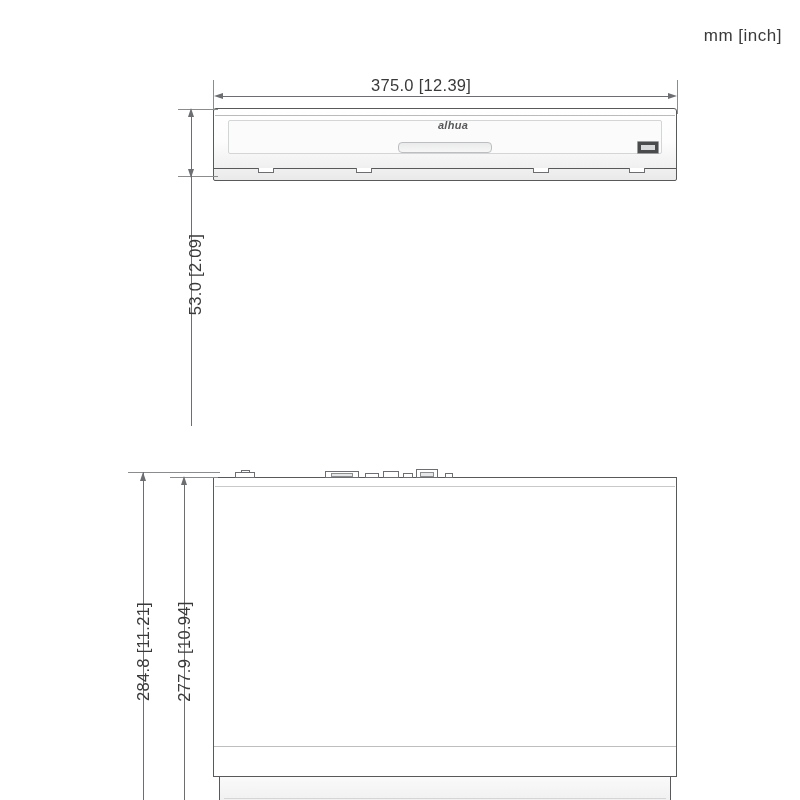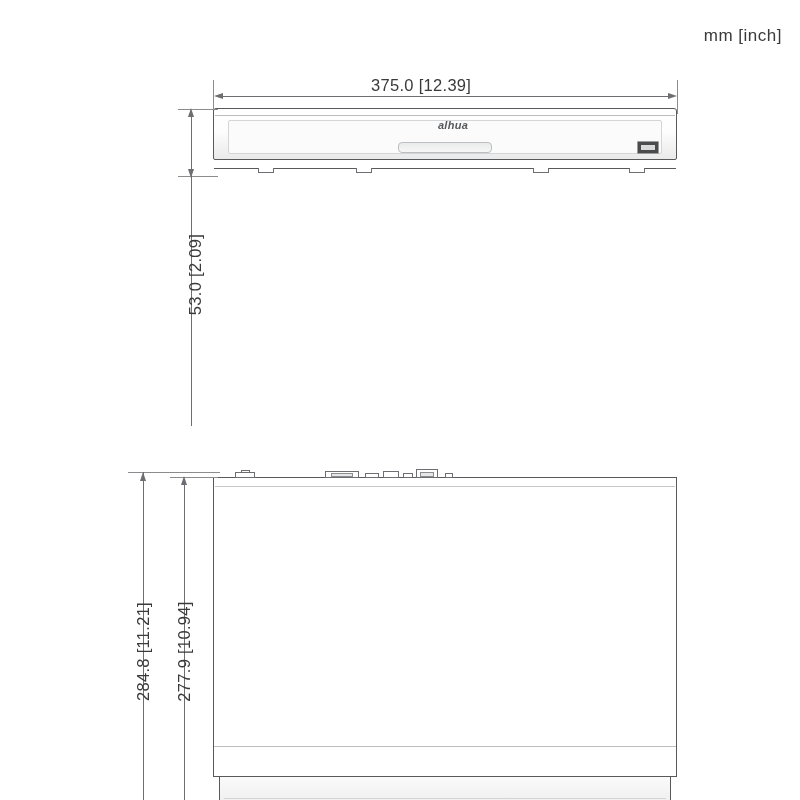--- a/index.html
+++ b/index.html
@@ -87,21 +87,21 @@
     position: absolute;
     left: 213px;
     top: 88px;
     width: 464px;
     height: 68px;
   }
   .fv-body {
     position: absolute;
     left: 0; top: 0;
     width: 100%;
-    height: 52px;
+    height: 73px;
     box-sizing: border-box;
     border: 1px solid #58595b;
     border-radius: 3px 3px 2px 2px;
     background: linear-gradient(to bottom, #ffffff 0%, #fdfdfd 45%, #f4f4f4 70%, #eaeaea 100%);
     padding-left: 40px;
   }
   .fv-topedge {
     position: absolute;
     left: 1px; right: 1px;
     top: 6px;

